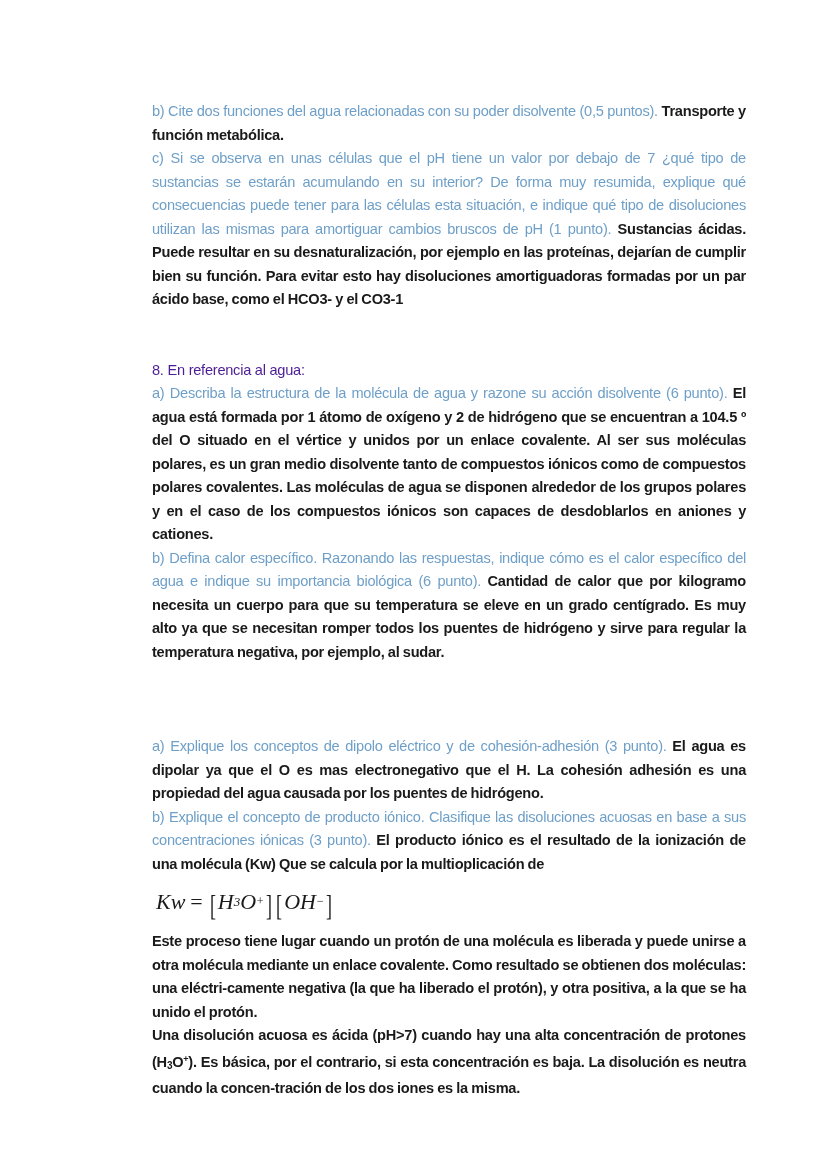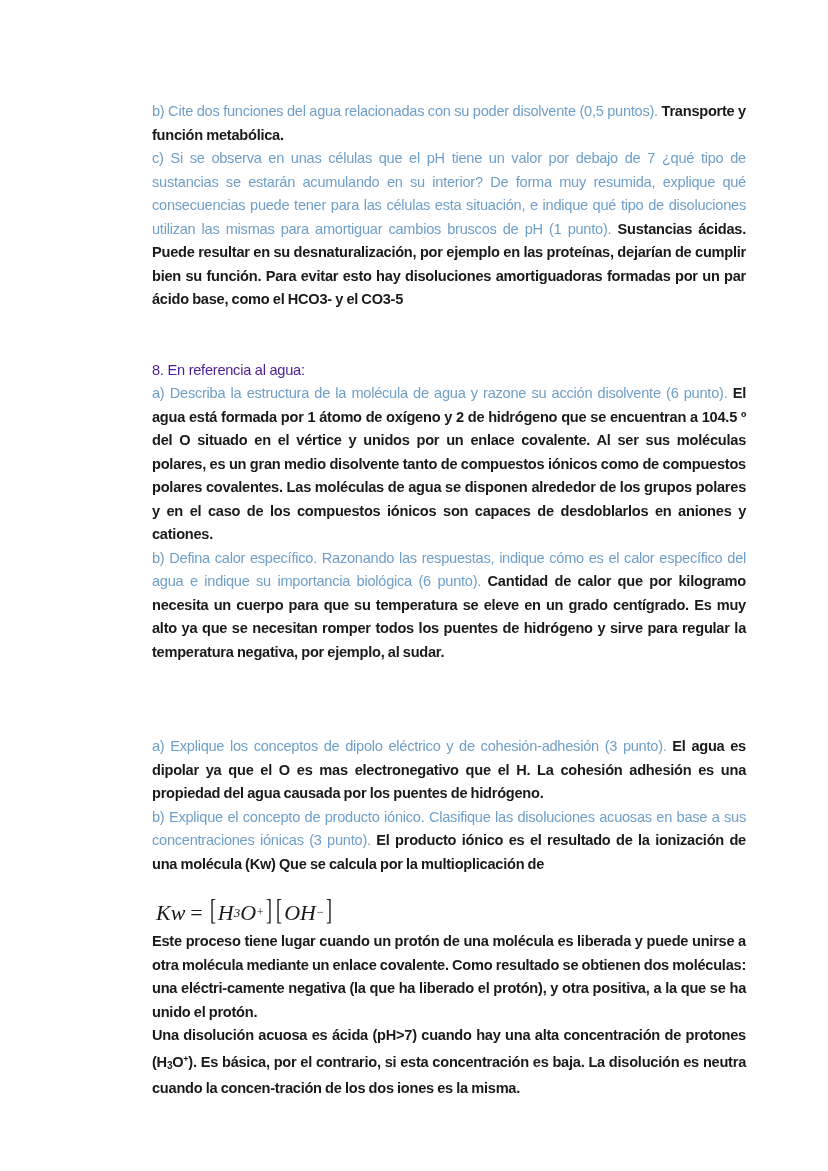--- a/index.html
+++ b/index.html
@@ -45,21 +45,21 @@
     .gap-1 { height: 47px; }
     .gap-2 { height: 71px; }
     .formula {
       font-family: "Liberation Serif", "DejaVu Serif", serif;
       font-style: italic;
       font-size: 22px;
       color: #1a1a1a;
       margin: 14px 0 6px 4px;
       height: 34px;
       display: flex;
-      align-items: flex-end;
+      align-items: flex-start;
       letter-spacing: 0;
     }
     .formula .br {
       font-style: normal;
       font-size: 30px;
       font-weight: 300;
       line-height: 1;
       transform: scaleX(0.6);
       display: inline-block;
     }
@@ -73,21 +73,21 @@
 <body>
 
 <div class="page">
 
   <p class="para">
     <span class="q">b) Cite dos funciones del agua relacionadas con su poder disolvente (0,5 puntos).</span>
     <span class="a">Transporte y función metabólica.</span>
   </p>
   <p class="para">
     <span class="q">c) Si se observa en unas células que el pH tiene un valor por debajo de 7 ¿qué tipo de sustancias se estarán acumulando en su interior? De forma muy resumida, explique qué consecuencias puede tener para las células esta situación, e indique qué tipo de disoluciones utilizan las mismas para amortiguar cambios bruscos de pH (1 punto).</span>
-    <span class="a">Sustancias ácidas. Puede resultar en su desnaturalización, por ejemplo en las proteínas, dejarían de cumplir bien su función. Para evitar esto hay disoluciones amortiguadoras formadas por un par ácido base, como el HCO3- y el CO3-5</span>
+    <span class="a">Sustancias ácidas. Puede resultar en su desnaturalización, por ejemplo en las proteínas, dejarían de cumplir bien su función. Para evitar esto hay disoluciones amortiguadoras formadas por un par ácido base, como el HCO3- y el CO3-1</span>
   </p>
 
   <div class="gap-1"></div>
 
   <p class="heading">8. En referencia al agua:</p>
   <p class="para">
     <span class="q">a) Describa la estructura de la molécula de agua y razone su acción disolvente (6 punto).</span>
     <span class="a">El agua está formada por 1 átomo de oxígeno y 2 de hidrógeno que se encuentran a 104.5 º del O situado en el vértice y unidos por un enlace covalente. Al ser sus moléculas polares, es un gran medio disolvente tanto de compuestos iónicos como de compuestos polares covalentes. Las moléculas de agua se disponen alrededor de los grupos polares y en el caso de los compuestos iónicos son capaces de desdoblarlos en aniones y cationes.</span>
   </p>
   <p class="para">

